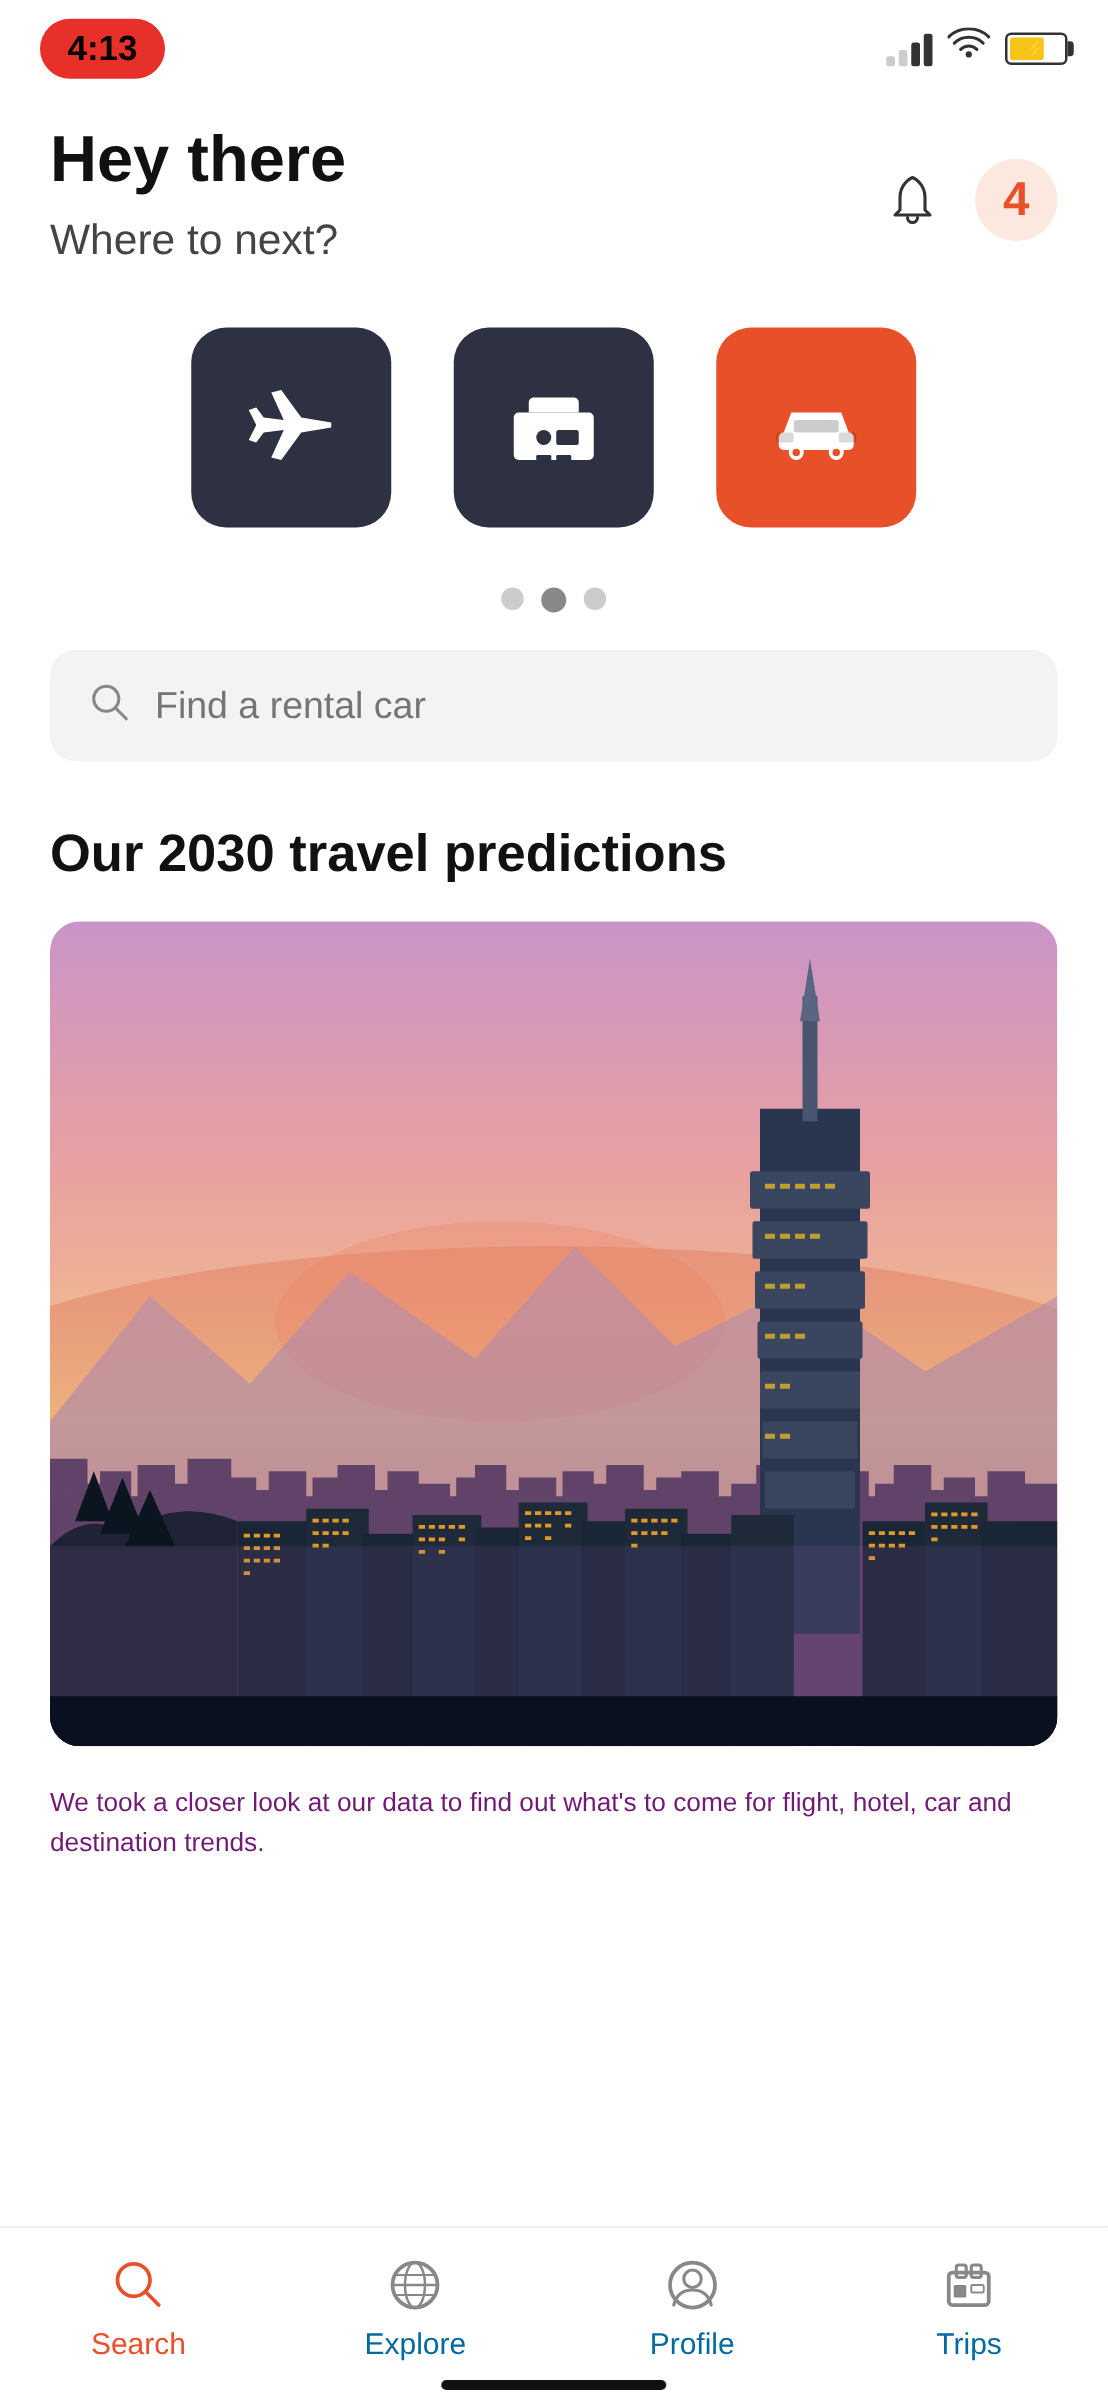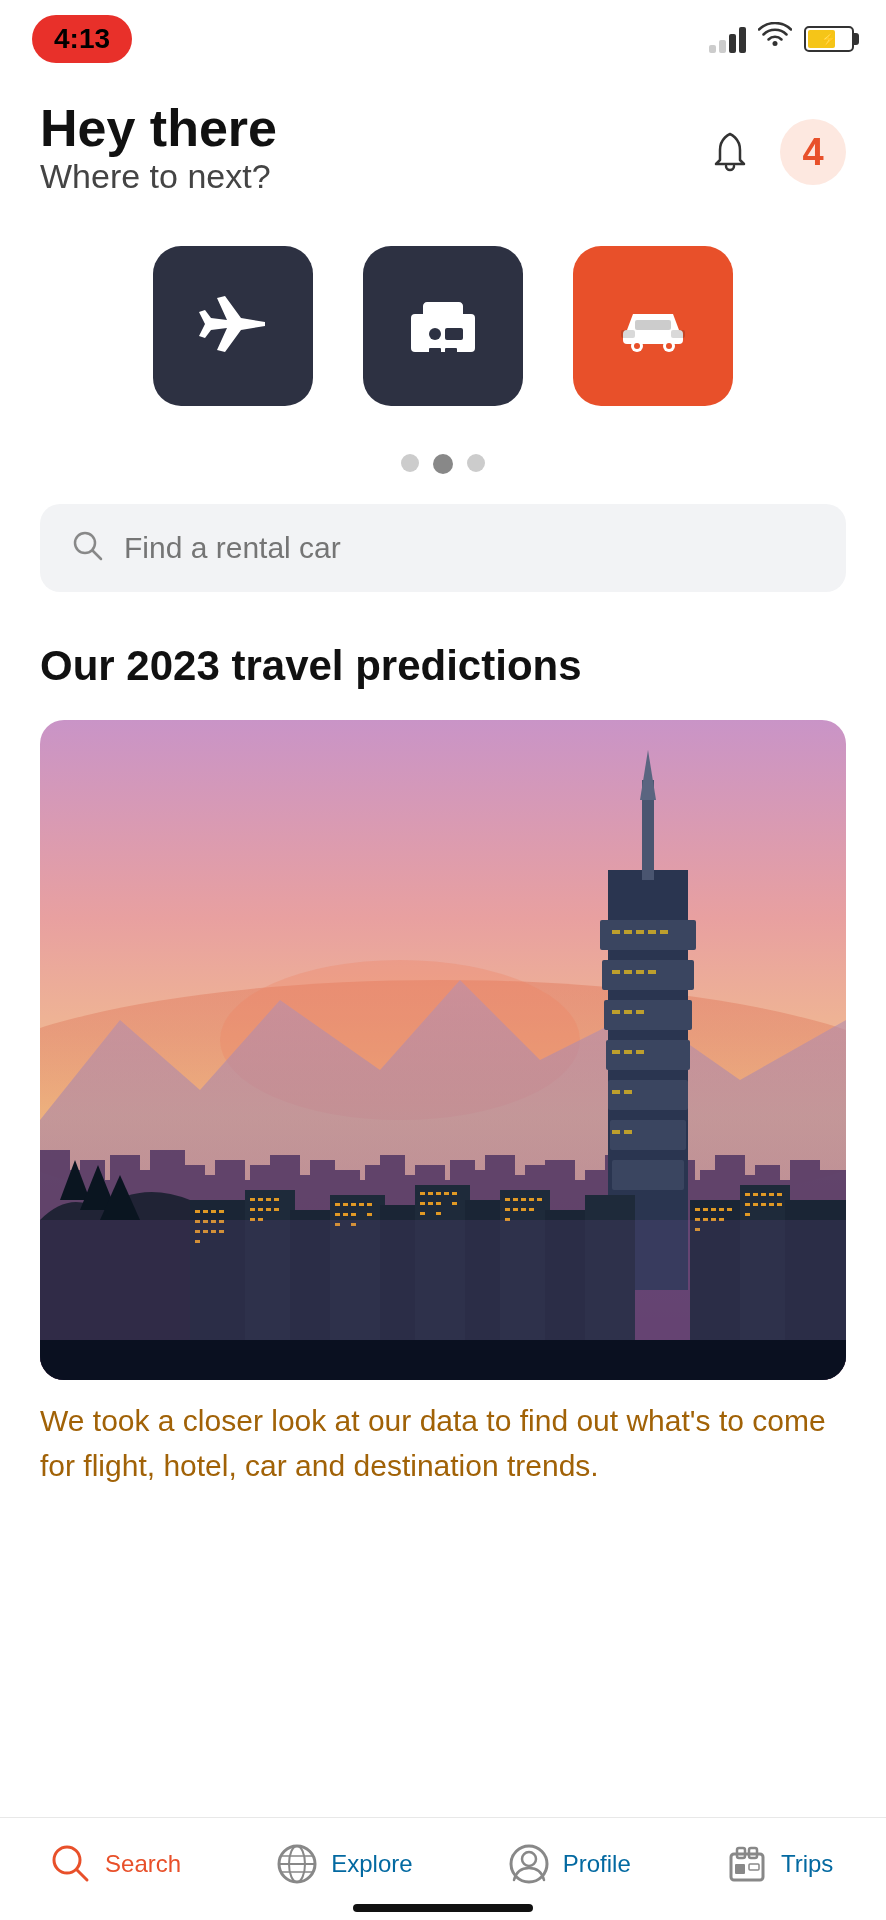--- a/index.html
+++ b/index.html
@@ -116,21 +116,21 @@
     .header-left h1 {
       font-size: 52px;
       font-weight: 800;
       color: #111;
       line-height: 1.1;
     }
 
     .header-left p {
       font-size: 34px;
       color: #444;
-      margin-top: 0;
+      margin-top: 16px;
       font-weight: 400;
     }
 
     .header-right {
       display: flex;
       align-items: center;
       gap: 20px;
       margin-top: 8px;
     }
 
@@ -269,45 +269,45 @@
       position: relative;
     }
 
     
     .city-scene {
       width: 100%;
       height: 100%;
     }
 
     .predictions-description {
-      font-size: 30px;
-      color: #a16207;
+      font-size: 21px;
+      color: #701a75;
       line-height: 1.5;
-      margin-top: 18px;
+      margin-top: 30px;
       padding-bottom: 180px;
     }
 
     
     .bottom-nav {
       position: fixed;
       bottom: 0;
       left: 0;
       width: 886px;
       background: #fff;
       border-top: 1px solid #e8e8e8;
       display: flex;
       justify-content: space-around;
       align-items: center;
       padding: 20px 0 30px 0;
       z-index: 100;
     }
 
     .nav-item {
       display: flex;
-      flex-direction: row;
+      flex-direction: column;
       align-items: center;
       gap: 8px;
       cursor: pointer;
       min-width: 120px;
     }
 
     .nav-icon {
       width: 52px;
       height: 52px;
       display: flex;
@@ -446,21 +446,21 @@
       <svg width="36" height="36" viewBox="0 0 36 36" fill="none">
         <circle cx="15" cy="15" r="10" stroke="#888" stroke-width="2.5"></circle>
         <path d="M23 23l8 8" stroke="#888" stroke-width="2.5" stroke-linecap="round"></path>
       </svg>
     </div>
     <input type="text" placeholder="Find a rental car" style="">
   </div>
 </div>
 
 <div class="predictions-section">
-  <h2 class="predictions-title">Our 2023 travel predictions</h2>
+  <h2 class="predictions-title">Our 2030 travel predictions</h2>
 
   <div class="city-image-container">
     <svg class="city-scene" viewBox="0 0 806 660" xmlns="http://www.w3.org/2000/svg">
       <defs>
         <linearGradient id="skyGrad" x1="0%" y1="0%" x2="0%" y2="100%">
           <stop offset="0%" style="stop-color:#c994c7"></stop>
           <stop offset="30%" style="stop-color:#e8a0a0"></stop>
           <stop offset="60%" style="stop-color:#f4c48a"></stop>
           <stop offset="100%" style="stop-color:#f08060"></stop>
         </linearGradient>

